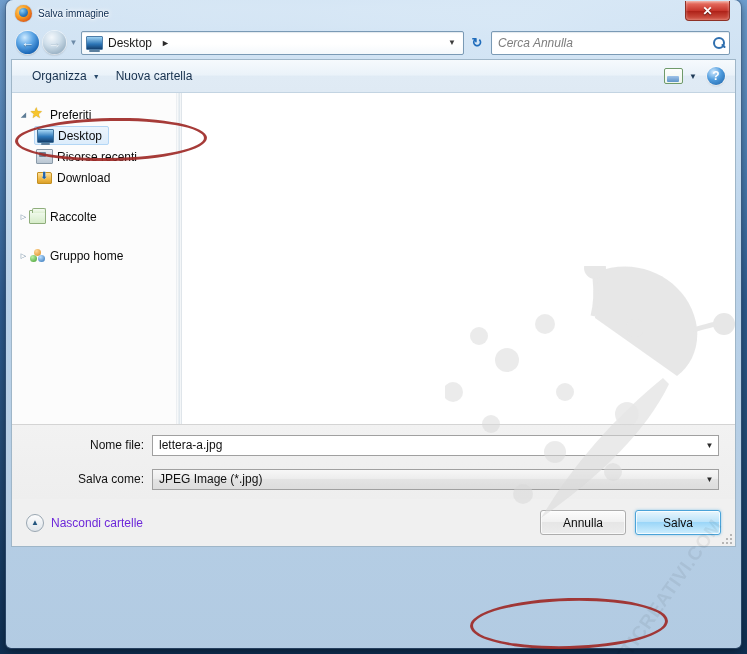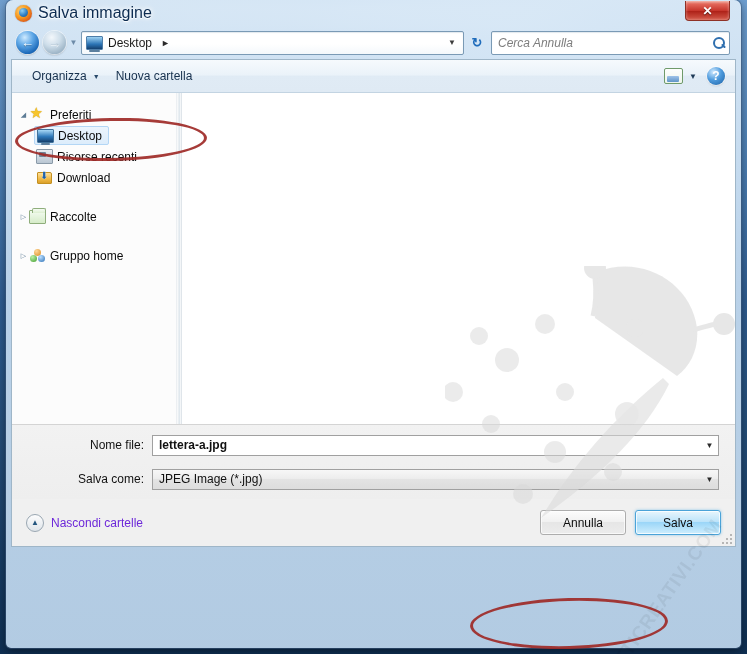--- a/index.html
+++ b/index.html
@@ -56,21 +56,21 @@
     box-shadow: 0 0 1px rgba(0,0,0,.5);
     flex: none;
   }
   #app-icon::after{
     content:"";
     position:absolute; left:4px; top:3.5px; width:9px; height:9px;
     border-radius:50%;
     background: radial-gradient(circle at 35% 30%, #8fd0f5 0%, #2f7fc4 55%, #1a4e84 100%);
   }
   #window-title {
-    font-size: 16px; color: #0c2b50;
+    font-size: 10px; color: #0c2b50;
     text-shadow: 0 0 4px #fff, 0 0 7px #fff, 0 1px 0 rgba(255,255,255,.9);
     white-space: nowrap;
   }
   #close-button {
     position: absolute; right: 6px; top: 1px;
     width: 43px; height: 19px;
     border-radius: 0 0 4px 4px;
     background: linear-gradient(180deg,#f1a79a 0%, #e2675a 16%, #c5342a 52%, #ad2017 53%, #d45a4a 100%);
     border: 1px solid #8e3126;
     border-top: none;
@@ -356,21 +356,21 @@
   .form-label {
     width: 116px; flex:none; text-align:right; padding-right:8px;
     font-size:12px; color:#111;
   }
   .combo {
     flex:1 1 auto; height:21px; display:flex; align-items:center;
     border:1px solid #a0a0a0; box-sizing:border-box;
     background:#fff;
     min-width:0;
   }
-  #filename-combo { background:#fff;font-weight:bold; }
+  #filename-combo { background:#fff; }
   #filetype-combo { background: linear-gradient(180deg,#f7f7f7 0%, #ececec 48%, #e3e3e3 50%, #dddddd 100%); }
   .combo-value {
     flex:1 1 auto; padding-left:6px; font-size:12px; color:#111;
     overflow:hidden; white-space:nowrap; text-overflow:ellipsis;
   }
   .combo-arrow {
     width: 17px; flex:none; text-align:center;
     font-size:8px; color:#2a2a2a; cursor:pointer;
   }
 

